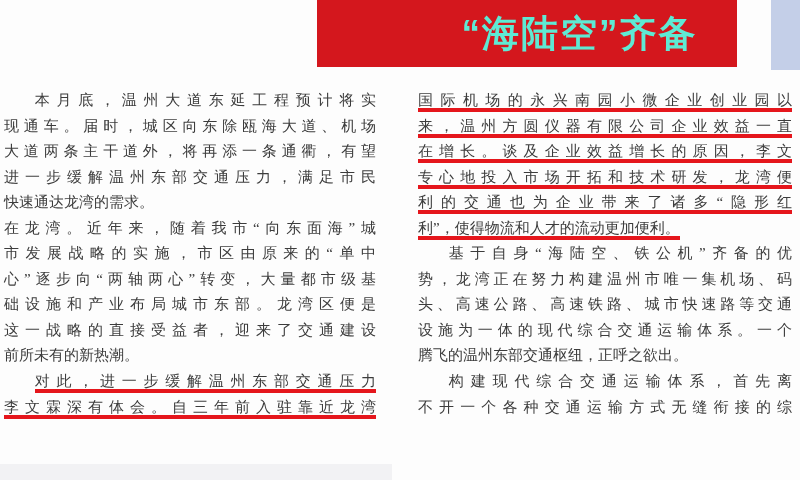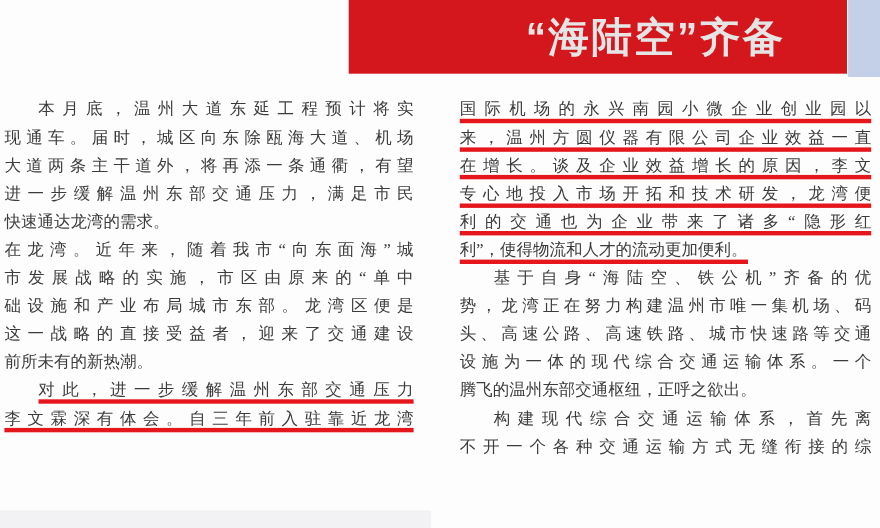--- a/index.html
+++ b/index.html
@@ -42,36 +42,37 @@
   .u {
     border-bottom: 4px solid;
     padding-bottom: 0px;
   }
 </style>
 </head>
 <body>
 
 <div class="page" style="background: rgb(253, 253, 253); color: rgb(60, 60, 60);">
 
-  <div class="banner" style="left: 317px; top: 0px; width: 453px; height: 67px; padding-left: 0px; background: rgb(212, 23, 29); color: #e5e5e5;">
+  <div class="banner" style="left: 317px; top: 0px; width: 420px; height: 67px; padding-left: 0px; background: rgb(212, 23, 29); color: #5eead4;">
     <span class="banner-title" style="margin-left:105px;">“海陆空”齐备</span>
   </div>
 
   <div class="strip" style="left: 771px; top: 0px; width: 29px; height: 70px; background: rgb(196, 207, 232);"></div>
 
   <div class="bottom-shade" style="left:0; top:464px; width:392px; height:16px; background:#f2f2f4;"></div>
 
   <div class="col" style="left:4px; top:88px; width:372px;">
       <div class="line indent"><span>本月底，温州大道东延工程预计将实</span></div>
       <div class="line"><span>现通车。届时，城区向东除瓯海大道、机场</span></div>
       <div class="line"><span>大道两条主干道外，将再添一条通衢，有望</span></div>
       <div class="line"><span>进一步缓解温州东部交通压力，满足市民</span></div>
       <div class="line end"><span>快速通达龙湾的需求。</span></div>
       <div class="line"><span>在龙湾。近年来，随着我市“向东面海”城</span></div>
       <div class="line"><span>市发展战略的实施，市区由原来的“单中</span></div>
+      <div class="line"><span>心”逐步向“两轴两心”转变，大量都市级基</span></div>
       <div class="line"><span>础设施和产业布局城市东部。龙湾区便是</span></div>
       <div class="line"><span>这一战略的直接受益者，迎来了交通建设</span></div>
       <div class="line end"><span>前所未有的新热潮。</span></div>
       <div class="line indent"><span class="u" style="border-bottom-color: rgb(229, 22, 28);">对此，进一步缓解温州东部交通压力</span></div>
       <div class="line"><span class="u" style="border-bottom-color: rgb(229, 22, 28); margin-top: 23px;">李文霖深有体会。自三年前入驻靠近龙湾</span></div>
     </div>
 
   <div class="col" style="left:418px; top:88px; width:374px;">
       <div class="line"><span class="u" style="border-bottom-color: rgb(229, 22, 28);">国际机场的永兴南园小微企业创业园以</span></div>
       <div class="line"><span class="u" style="border-bottom-color: rgb(229, 22, 28);">来，温州方圆仪器有限公司企业效益一直</span></div>

